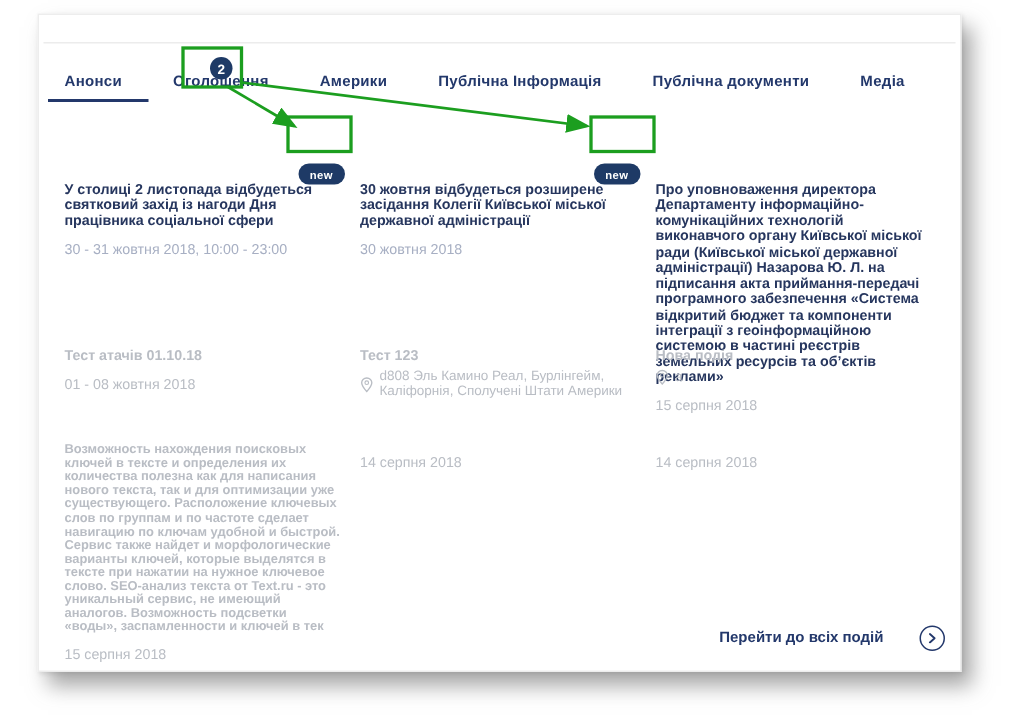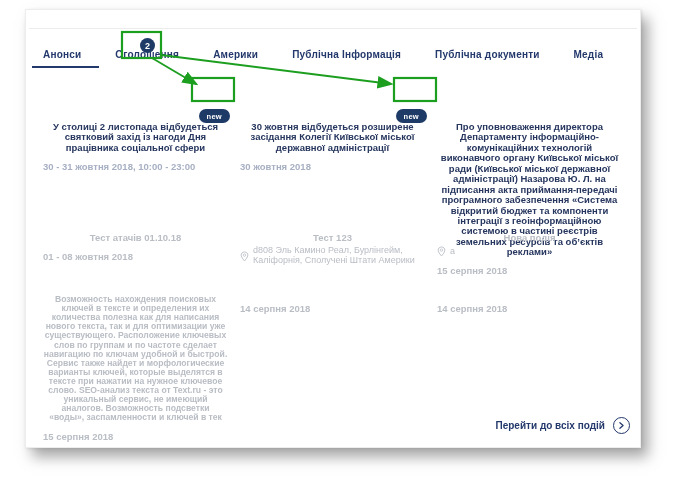--- a/index.html
+++ b/index.html
@@ -28,32 +28,32 @@
   
   .grid { position:absolute; left:17px; top:68px; width:578px;
     display:grid; grid-template-columns:185px 185px 185px;
     grid-auto-flow:column; grid-template-rows:123px 62px auto; column-gap:12px;margin-top:27px; }
   .card { position:relative; cursor:pointer; }
   .card.row1 { padding-top:17px; }
   .card.row2, .card.row3 { padding-top:5px; }
   .new-badge { position:absolute; top:4px; right:-2px; background:#1e3a66; color:#fff;
     font-size:7.5px; font-weight:700; padding:2.5px 8px; border-radius:9px;
     letter-spacing:.3px; }
-  .title { font-size:9.5px; font-weight:700; color:#26365e; line-height:1.1;text-align:center; }
+  .title { font-size:9.5px; font-weight:700; color:#26365e; line-height:1.1; }
   .card.muted .title { color:#b9bdc4; }
   .card.long .title { font-size:8.6px; font-weight:600; line-height:1.06; }
   .loc { display:flex; gap:4px; margin-top:3px; font-size:9px; line-height:1.1;
     color:#b9bdc4; align-items:center; }
   .loc svg { flex:0 0 auto; margin-top:0; }
-  .date { margin-top:8px; font-size:9.5px; font-weight:700; color:#a7afc3; }
+  .date { margin-top:8px; font-size:9.5px; font-weight:400; color:#a7afc3; }
   .card.muted .date { color:#b9bdc4; }
 
   
   .footer-link { position:absolute; right:10px; top:407px; display:flex;
-    align-items:center; gap:8px; cursor:pointer; }
+    align-items:center; gap:24px; cursor:pointer; }
   .footer-link .lbl { font-size:10px; font-weight:700; color:#23386b; }
   .arrow-circle { width:17px; height:17px; border:1.4px solid #23386b; border-radius:50%;
     display:flex; align-items:center; justify-content:center; }
 
   
   .overlay { position:absolute; left:0; top:0; width:683px; height:484px;
     pointer-events:none; z-index:40; }
 </style>
 </head>
 <body>

